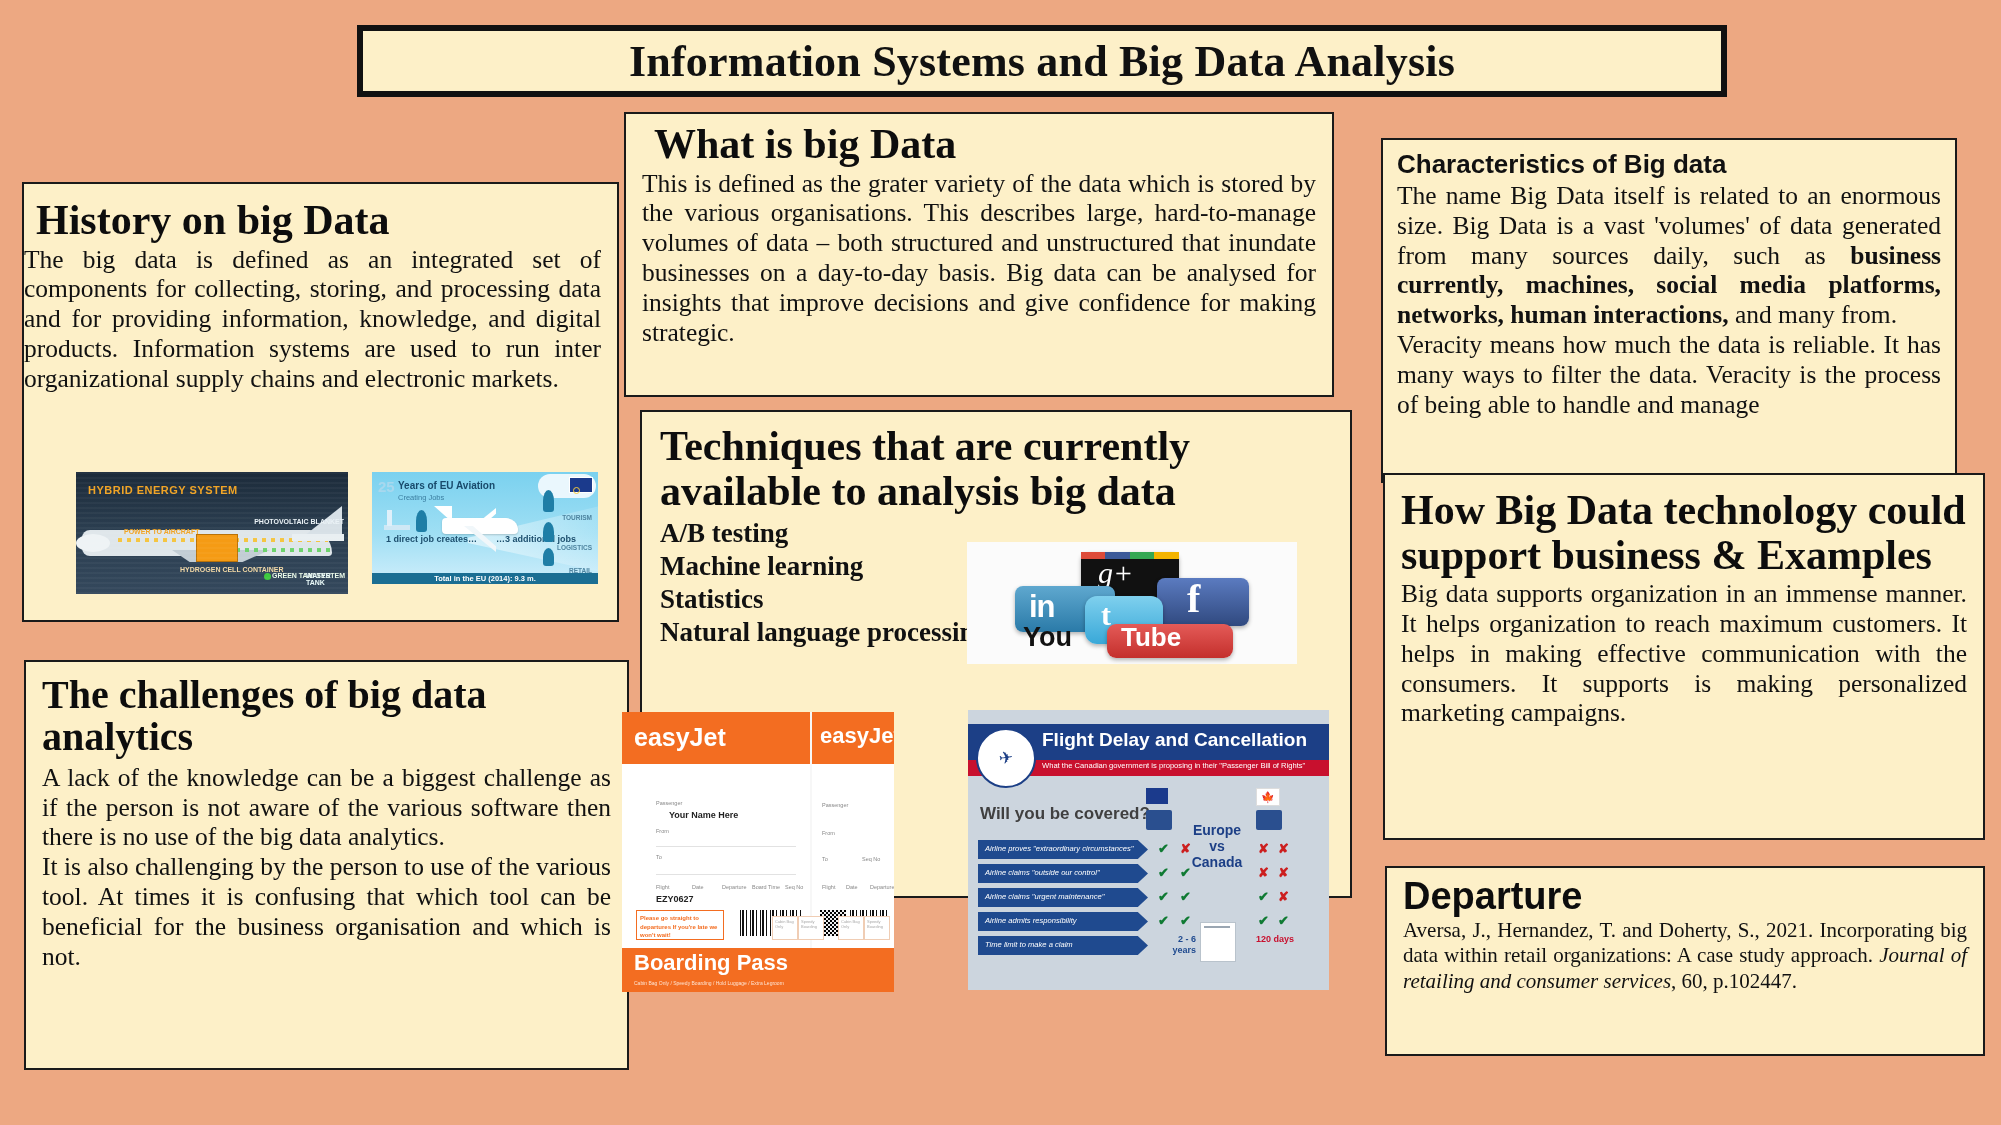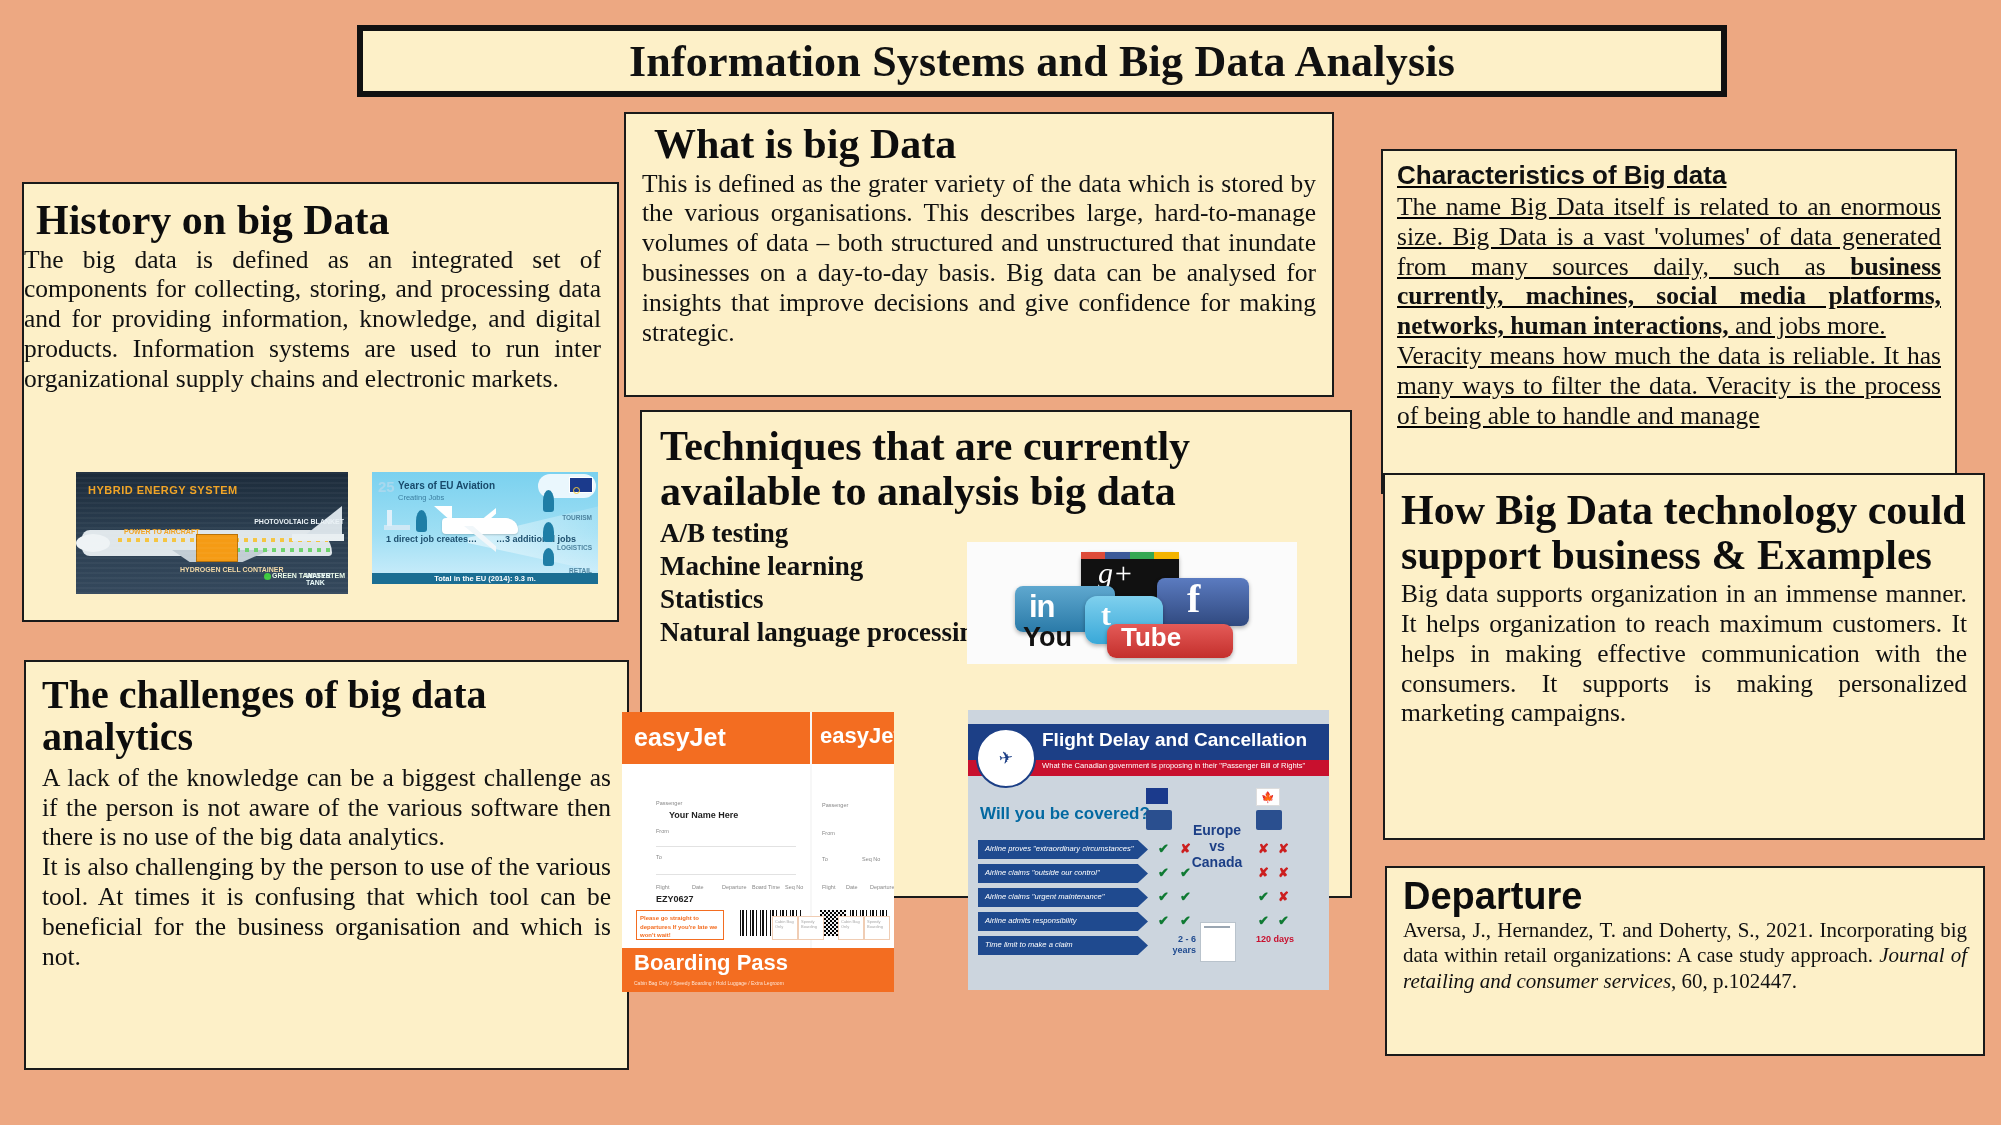--- a/index.html
+++ b/index.html
@@ -76,21 +76,21 @@
   #p-tech{left:640px;top:410px;width:712px;height:488px;}
   #p-tech .inner{padding:12px 18px;}
   .tech-list{list-style:none;margin:4px 0 0 0;padding:0;}
   .tech-list li{
     font-family:"Liberation Serif", serif;
     font-weight:bold;font-size:27px;line-height:1.22;color:#111;
     white-space:nowrap;
   }
 
   
-  #p-char{left:1381px;top:149px;width:576px;height:345px;text-decoration:underline;}
+  #p-char{left:1381px;top:138px;width:576px;height:345px;}
   #p-char .inner{padding:9px 14px;overflow:hidden;height:100%;box-sizing:border-box;}
   #p-char h3{
     margin:0 0 1px 0;
     font-family:"Liberation Sans", sans-serif;
     font-weight:bold;font-size:26px;color:#111;
   }
   #p-char p{font-size:25.5px;line-height:1.17;}
 
   
   #p-how{left:1383px;top:473px;width:602px;height:367px;z-index:5;}
@@ -231,21 +231,21 @@
   #img-fd .red{position:absolute;left:0;top:50px;width:100%;height:16px;background:#c8102e;}
   #img-fd .ttl{position:absolute;left:74px;top:19px;font-family:"Liberation Sans",sans-serif;
      font-weight:bold;font-size:19px;color:#fff;}
   #img-fd .sub{position:absolute;left:74px;top:51px;font-family:"Liberation Sans",sans-serif;
      font-size:7.6px;color:#fff;}
   #img-fd .seal{position:absolute;left:8px;top:18px;width:56px;height:56px;border-radius:50%;
      background:#fff;border:2px solid #1c3f86;}
   #img-fd .seal i{position:absolute;left:50%;top:50%;transform:translate(-50%,-50%) rotate(-8deg);
      font-size:17px;color:#1c3f86;font-style:normal;}
   #img-fd .q{position:absolute;left:12px;top:94px;font-family:"Liberation Sans",sans-serif;
-     font-weight:bold;font-size:17px;color:#0369a1;}
+     font-weight:bold;font-size:17px;color:#404040;}
   #img-fd .euflag{position:absolute;left:178px;top:78px;width:22px;height:16px;background:#1b3a8c;}
   #img-fd .cflag{position:absolute;left:288px;top:78px;width:22px;height:16px;background:#fff;border:1px solid #ddd;}
   #img-fd .cflag i{position:absolute;left:50%;top:50%;transform:translate(-50%,-50%);color:#c8102e;font-size:11px;font-style:normal;}
   #img-fd .icn{position:absolute;top:100px;width:26px;height:20px;background:#2a4f8f;border-radius:2px;}
   .fd-row{position:absolute;left:10px;width:170px;height:19px;background:#1f4a8f;
      clip-path:polygon(0 0,94% 0,100% 50%,94% 100%,0 100%);}
   .fd-row span{position:absolute;left:7px;top:4px;font-family:"Liberation Sans",sans-serif;
      font-size:7.6px;color:#fff;font-style:italic;}
   .fd-mark{position:absolute;font-family:"Liberation Sans",sans-serif;font-weight:bold;font-size:13px;}
   .ok{color:#0f7a33;}
@@ -485,21 +485,21 @@
     <div class="dy">120 days</div>
     <div class="doc">
         <i></i>
       </div>
     <div class="evc">Europe vs Canada</div>
   </div>
 
   <section id="p-char" class="panel cutoff">
     <div class="inner">
       <h3>Characteristics of Big data</h3>
-      <p class="bd"><span>The name Big Data itself is related to an enormous size. Big Data is a vast 'volumes' of data generated from many sources daily, such as </span><b>business currently, machines, social media platforms, networks, human interactions,</b><span> and jobs more.</span></p>
+      <p class="bd"><span>The name Big Data itself is related to an enormous size. Big Data is a vast 'volumes' of data generated from many sources daily, such as </span><b>business currently, machines, social media platforms, networks, human interactions,</b><span> and many from.</span></p>
       <p class="bd">Veracity means how much the data is reliable. It has many ways to filter  the data. Veracity is the process of being able to handle and manage</p>
     </div>
   </section>
 
   <section id="p-how" class="panel">
     <div class="inner">
       <h2 class="hd hd-lg">How Big Data technology could support business &amp; Examples</h2>
       <p class="bd">Big data supports organization in an immense manner. It helps organization to reach maximum customers. It helps in making effective communication with the consumers. It supports is making personalized marketing campaigns.</p>
     </div>
   </section>

